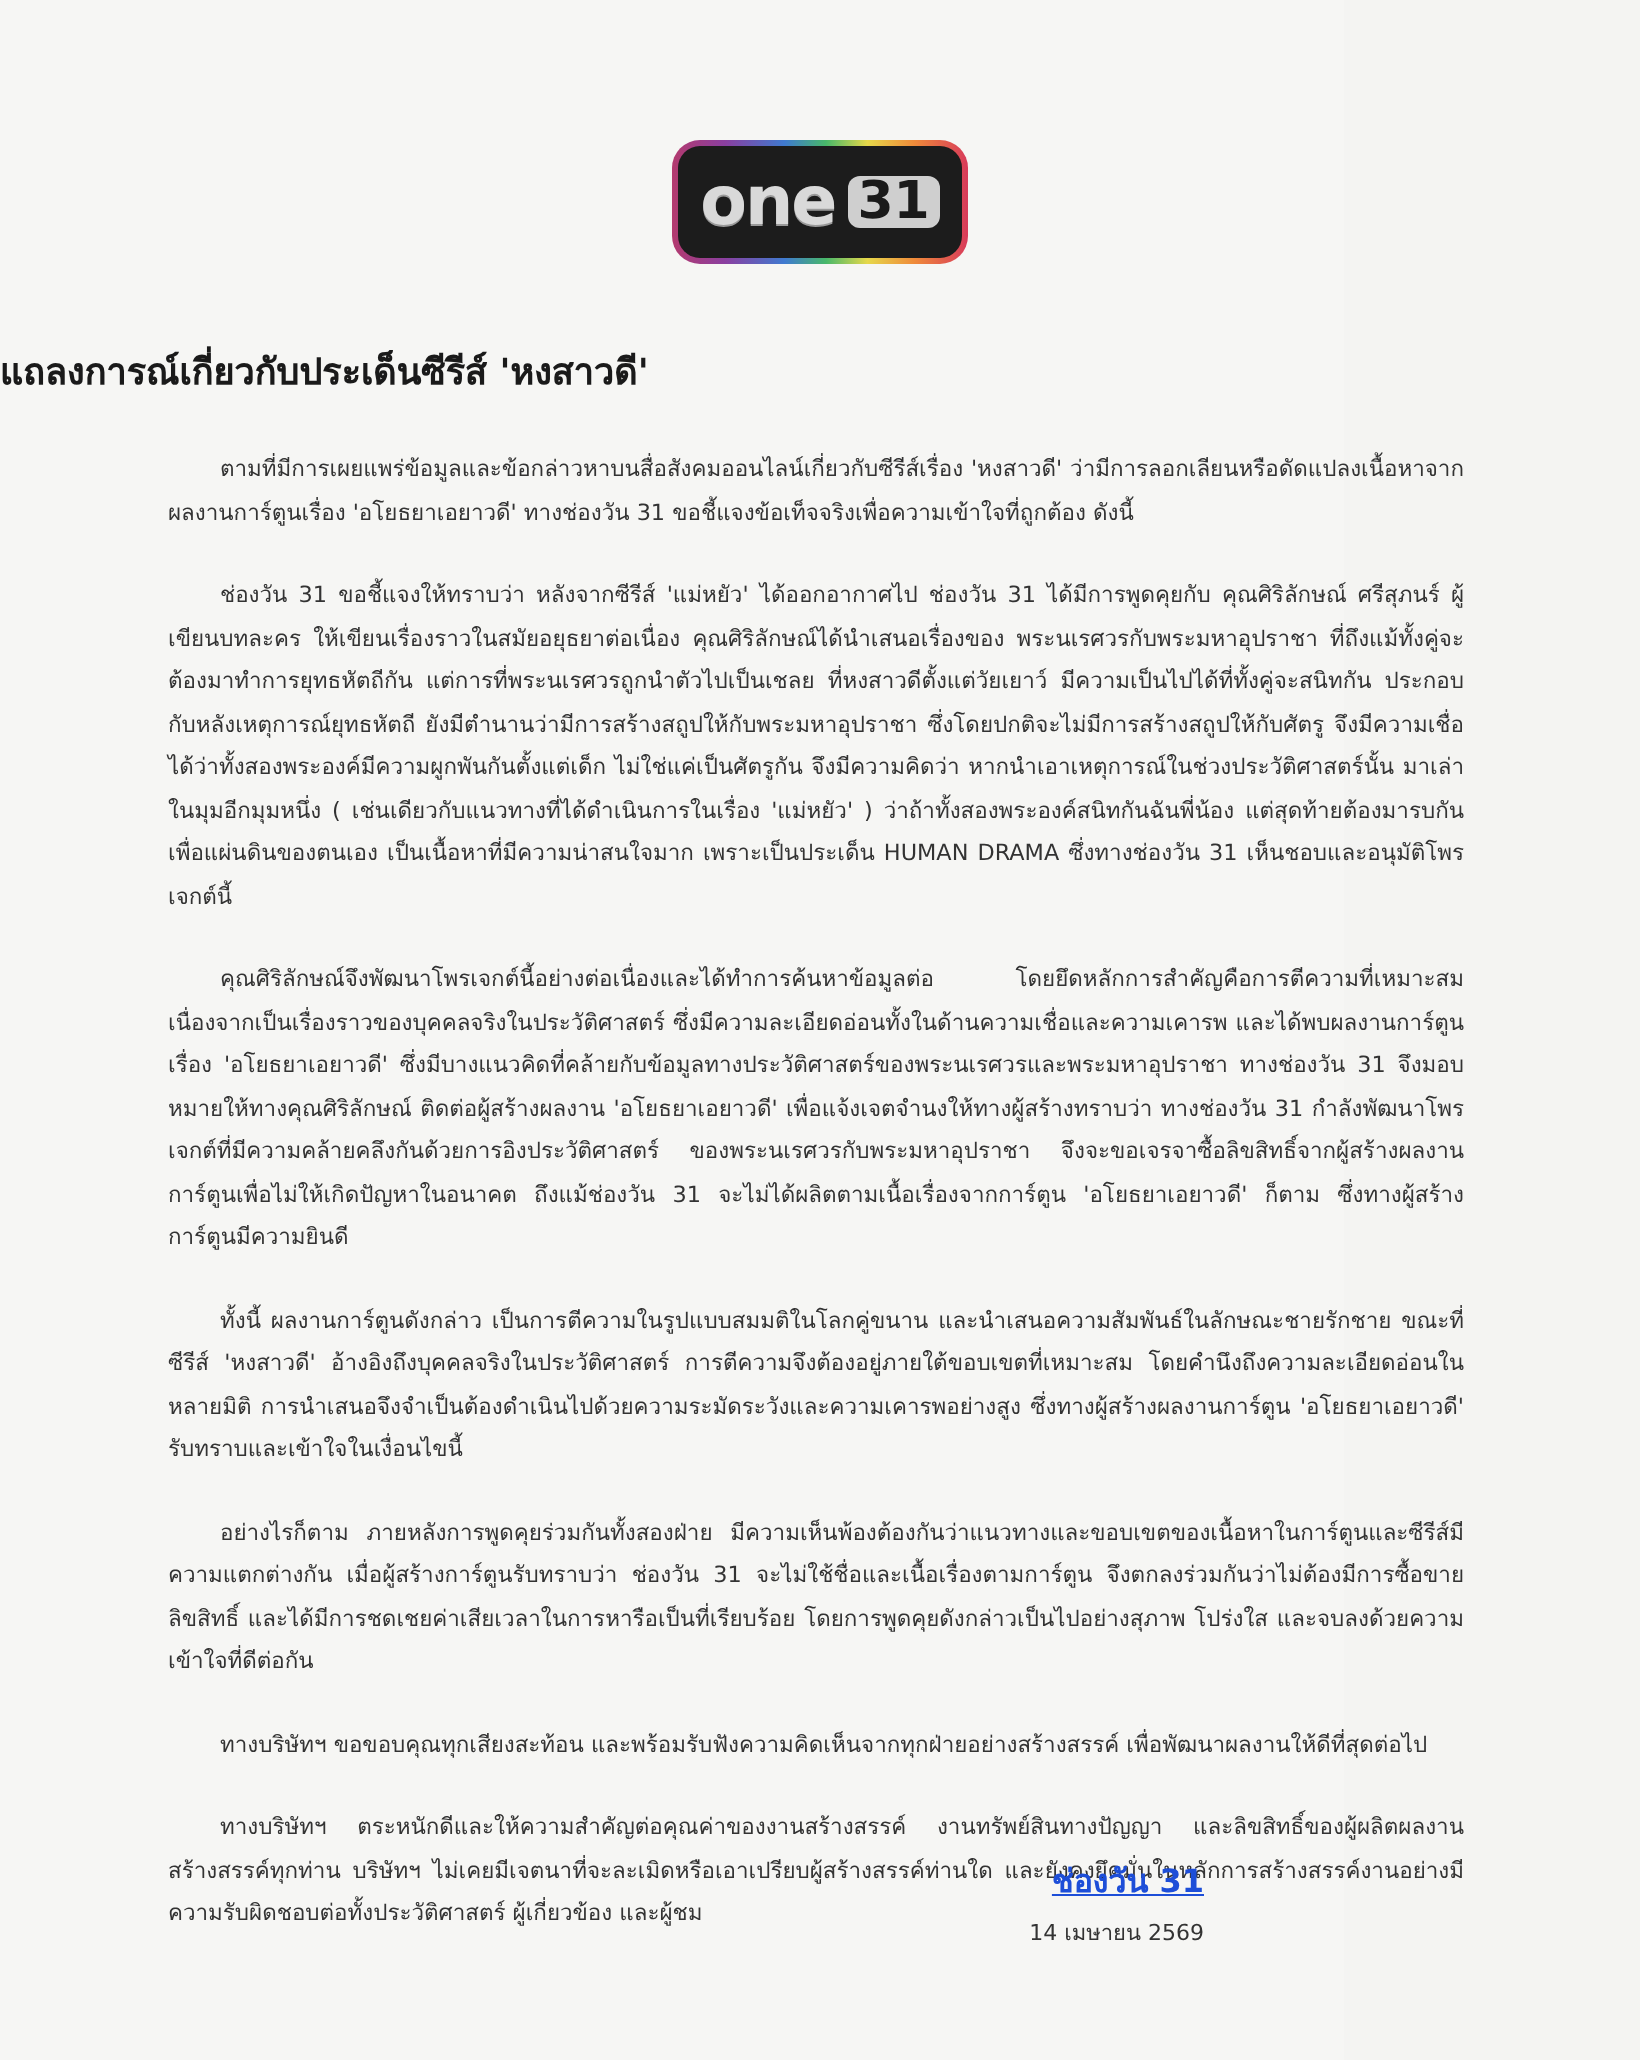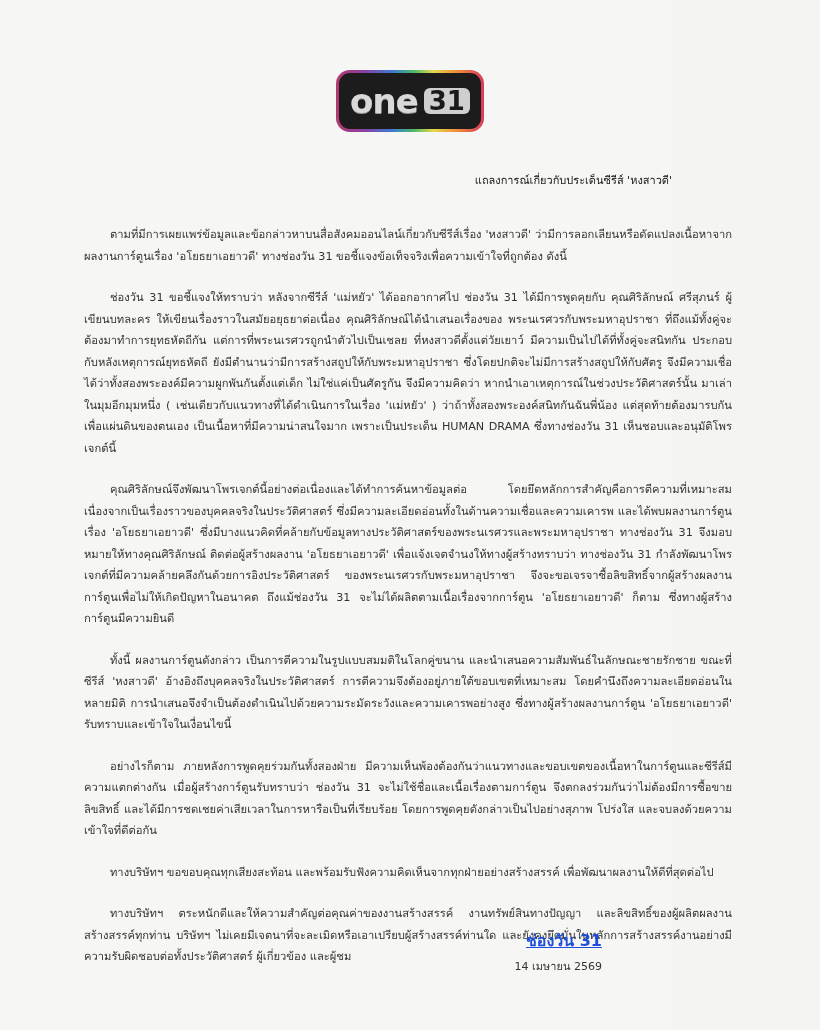--- a/index.html
+++ b/index.html
@@ -38,22 +38,22 @@
     line-height: 1;
   }
   .logo-num {
     background: #cfcfcf; color: #1a1a1a;
     font-weight: bold; font-size: 26px;
     border-radius: 6px; padding: 0 5px;
     line-height: 1;
   }
   .title {
     position: absolute; left: 0; right: 0; top: 171px;
-    text-align: right;
-    font-size: 11px; font-weight: normal; color: #1a1a1a;
+    text-align: left;
+    font-size: 18px; font-weight: bold; color: #1a1a1a;
   }
   .body {
     position: absolute; left: 84px; top: 224px; width: 664px;
     font-size: 11.2px; line-height: 21.5px; color: #333;
   }
   .para { text-indent: 26px; margin: 0 16px 20px 0; text-align: justify; }
   .sign {
     position: absolute; right: 70px; top: 928px;
     text-align: right;
   }

